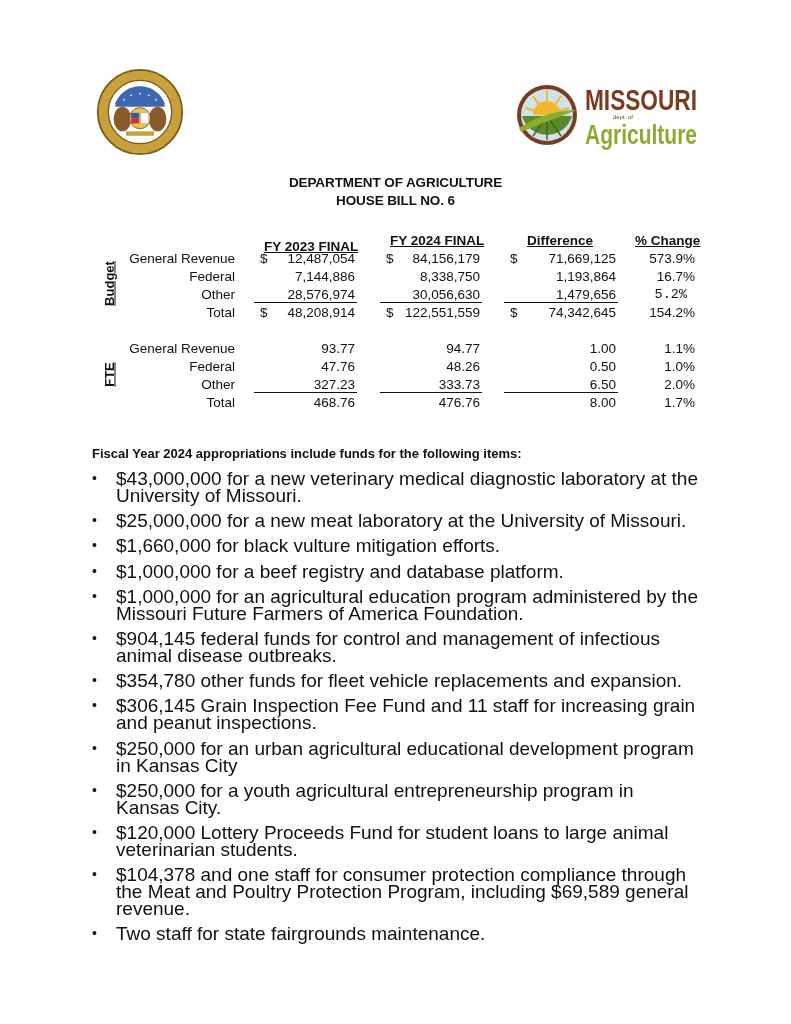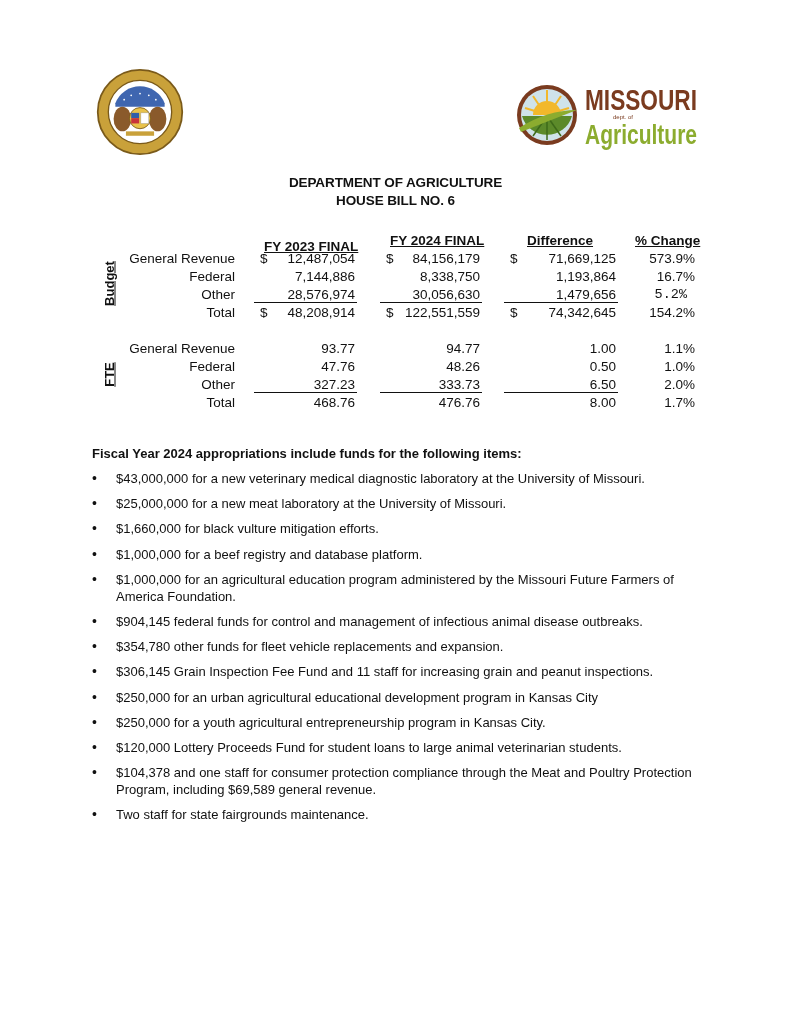--- a/index.html
+++ b/index.html
@@ -29,21 +29,21 @@
     position: absolute; font-weight: bold; font-size: 13px; text-decoration: underline;
     transform: rotate(-90deg); transform-origin: center center; white-space: nowrap;
   }
   .rule { position: absolute; height: 1px; background: #111; }
 
   .intro {
     position: absolute; left: 92px; top: 446px; font-weight: bold; font-size: 13px;
   }
   .bullets {
     position: absolute; left: 92px; top: 470px; width: 610px;
-    list-style: none; margin: 0; padding: 0; font-size: 13px; line-height: 17px;
+    list-style: none; margin: 0; padding: 0; font-size: 19px; line-height: 17px;
   }
   .bullets li { position: relative; padding-left: 24px; margin-bottom: 8.2px; }
   .bullets li::before {
     content: "\2022"; position: absolute; left: 0; top: 0; font-size: 14px;
   }
 </style>
 </head>
 <body>
 
 <svg class="seal" viewBox="0 0 100 100">

